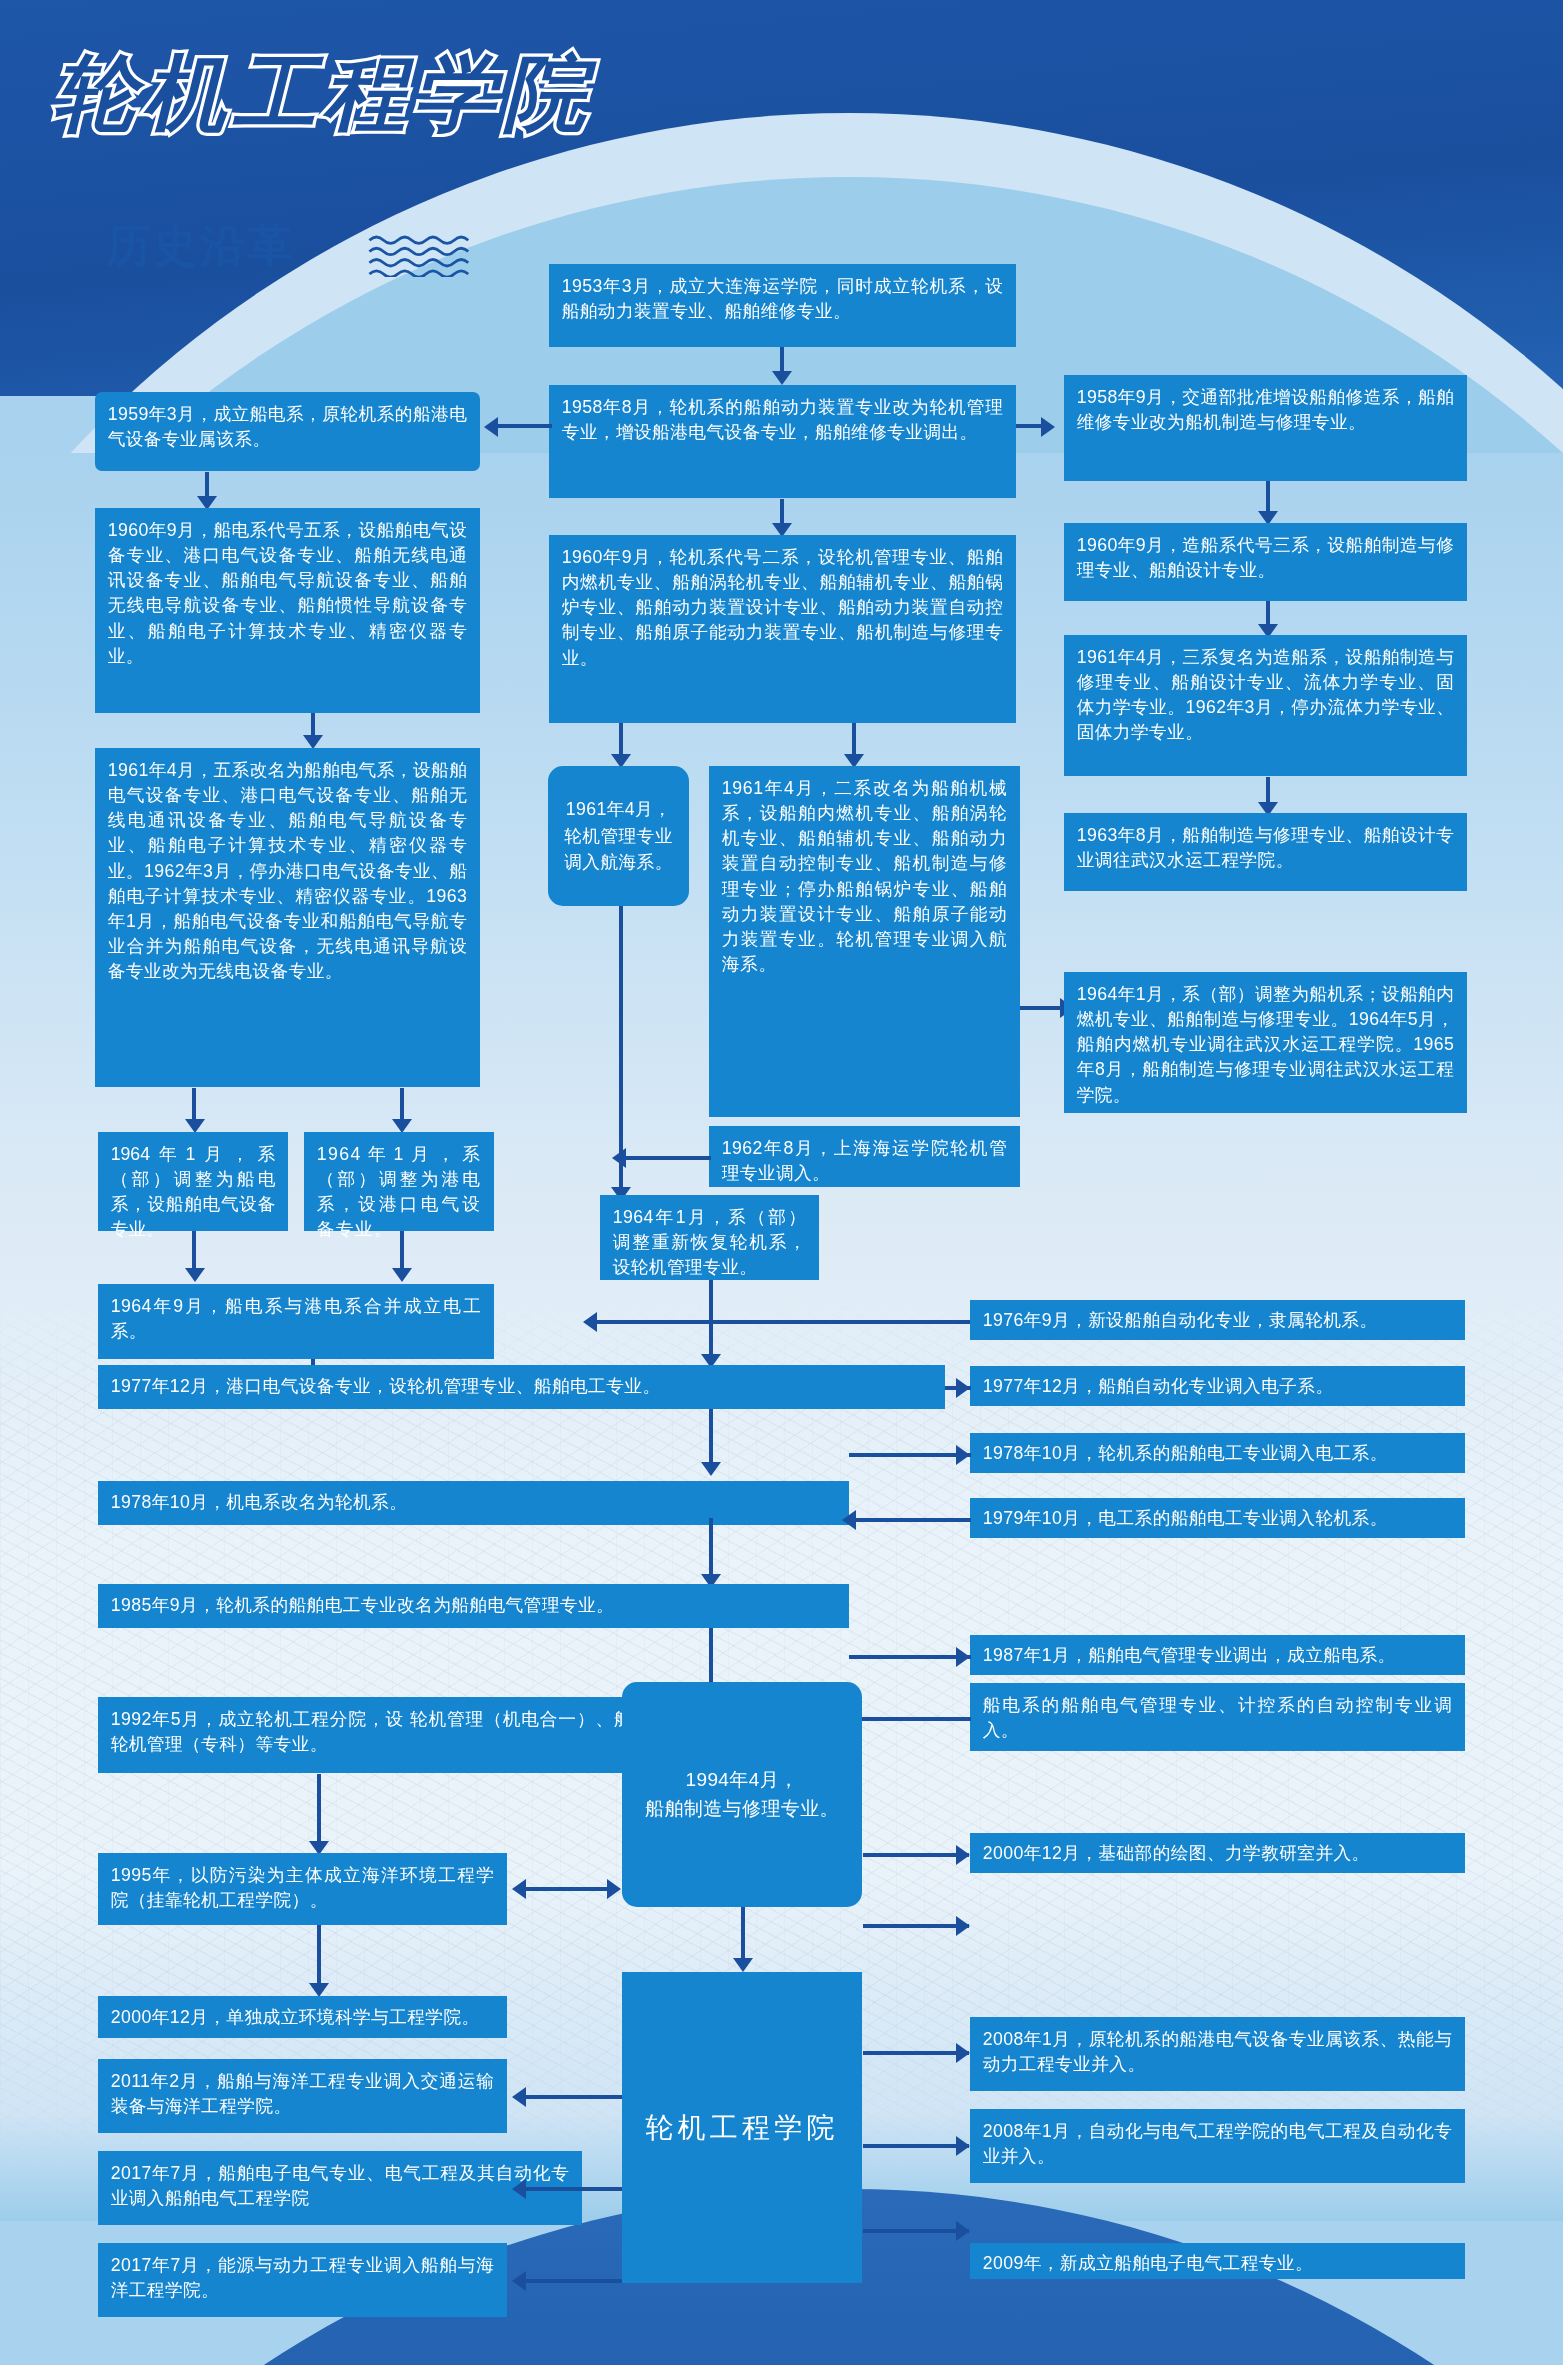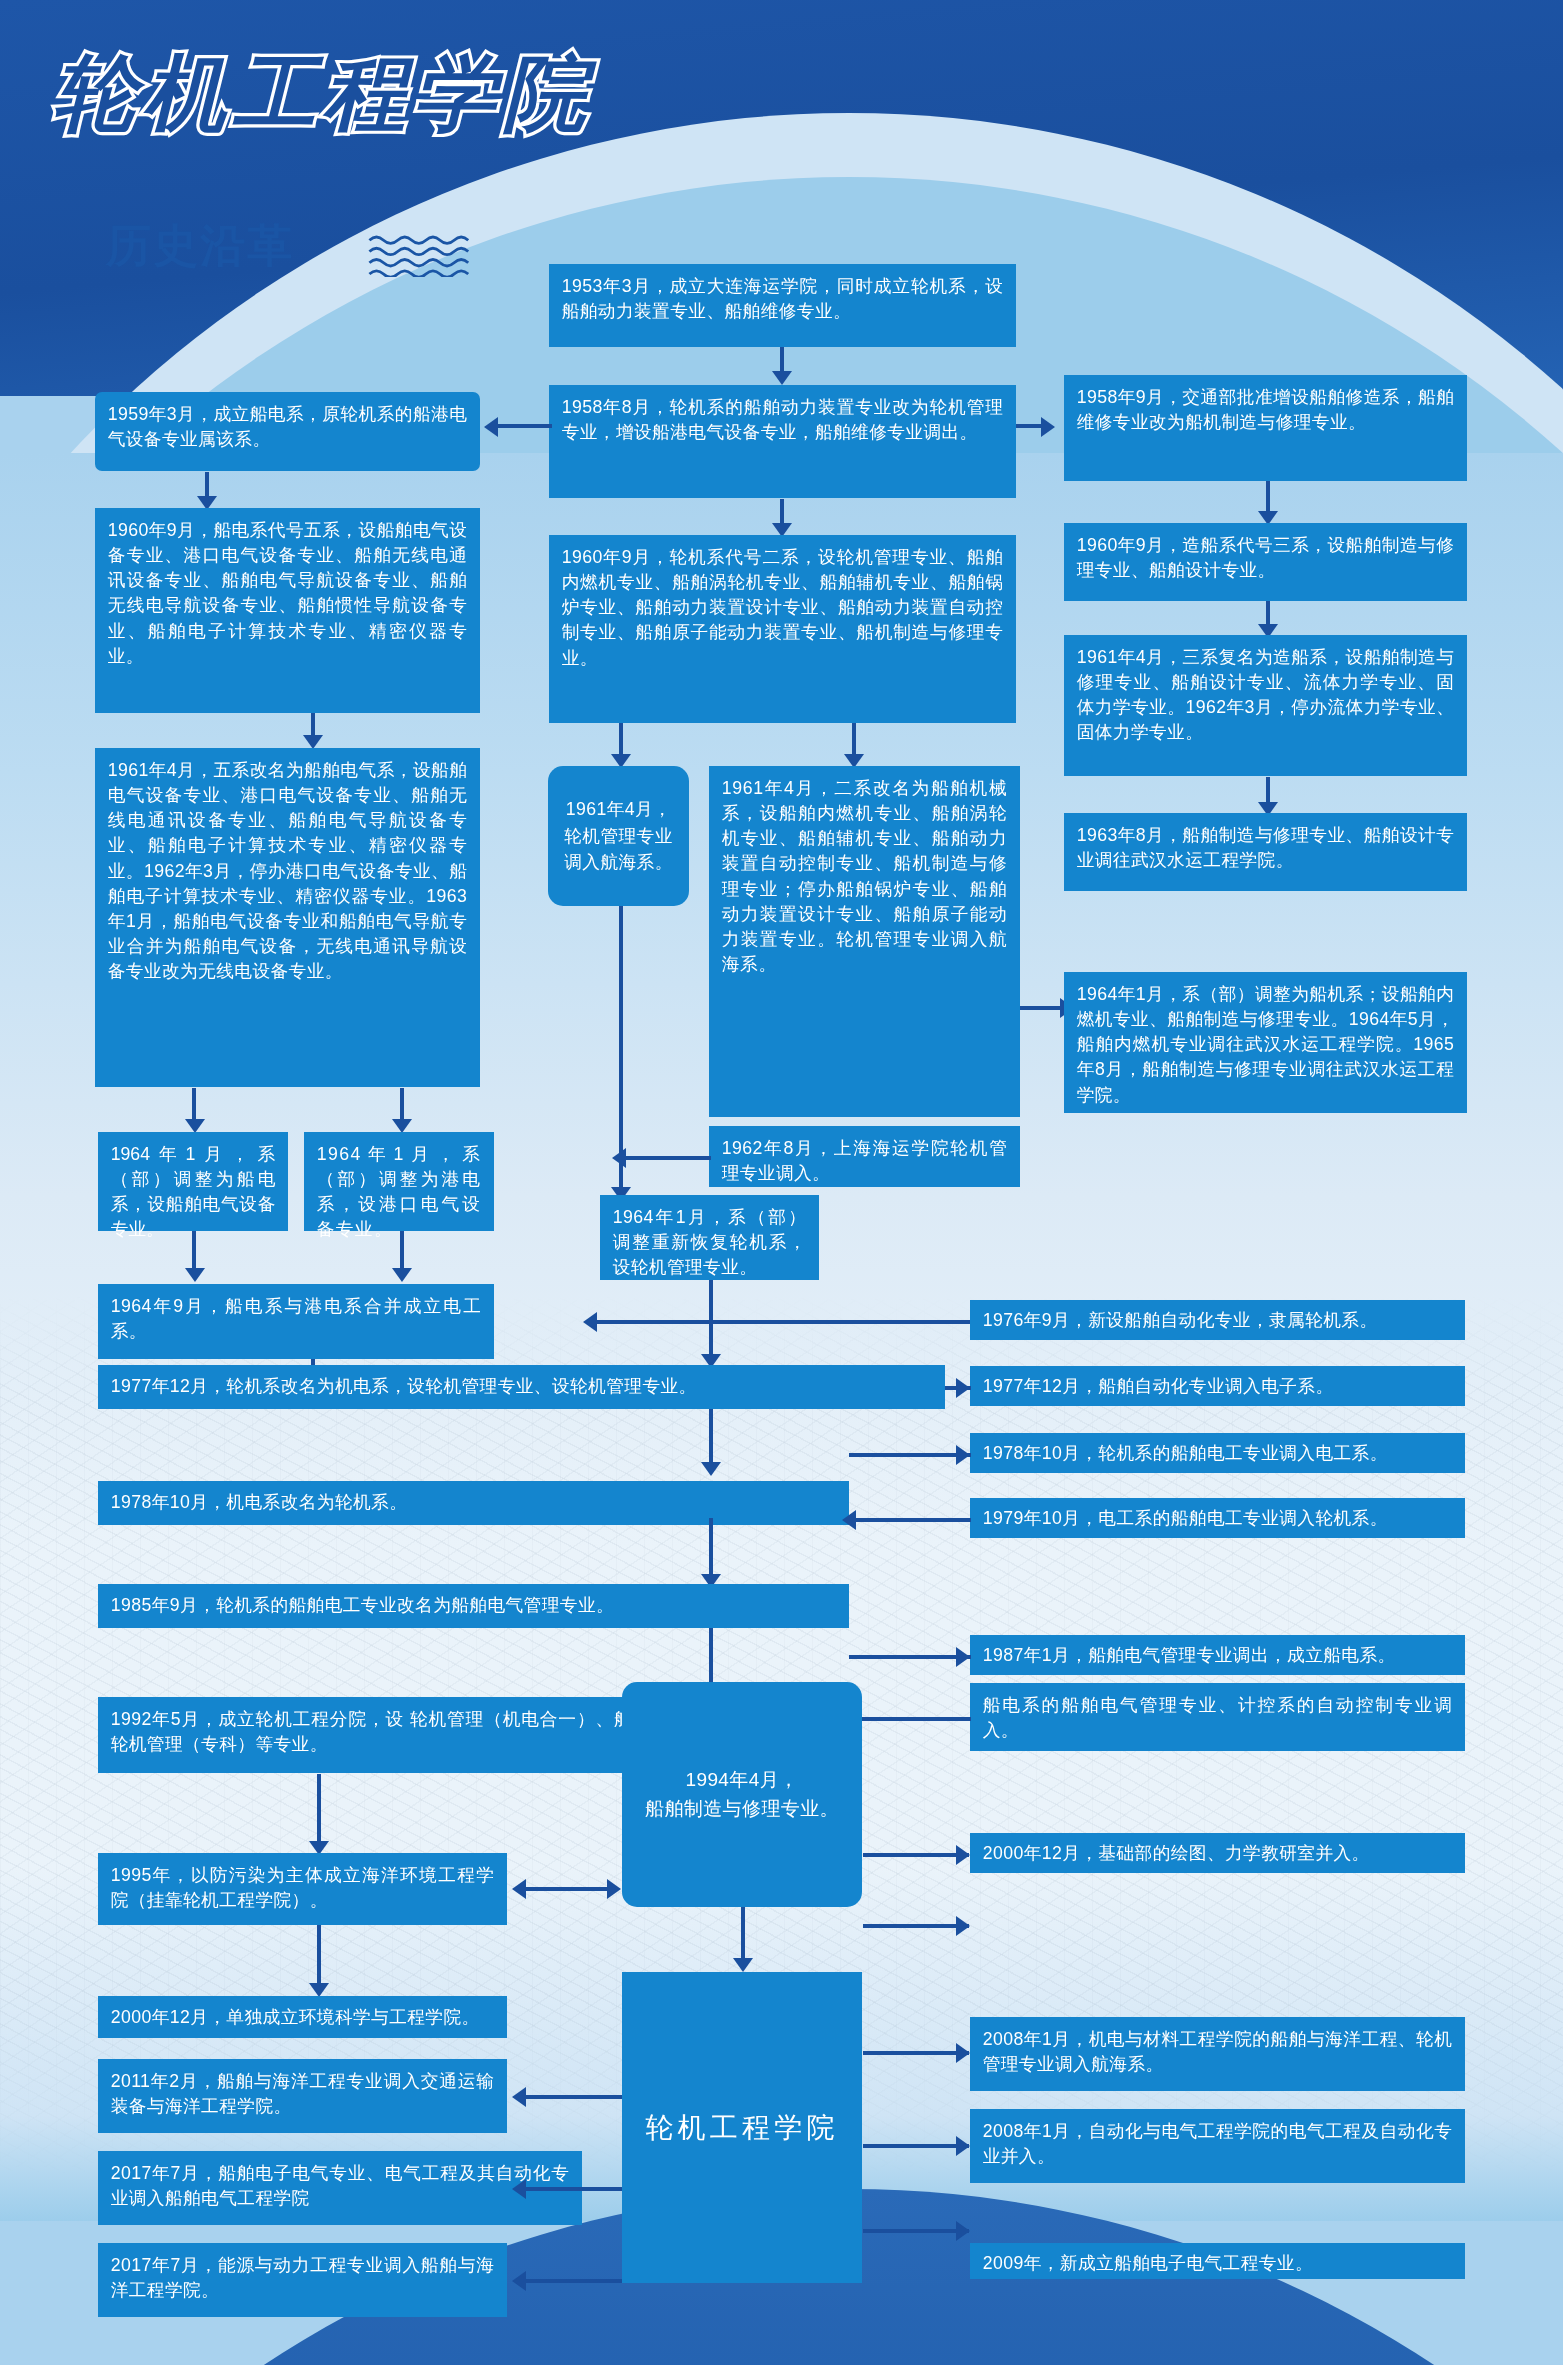--- a/index.html
+++ b/index.html
@@ -234,21 +234,21 @@
 
   <div class="box" style="left:1064px; top:635px; width:403px; height:141px;">1961年4月，三系复名为造船系，设船舶制造与修理专业、船舶设计专业、流体力学专业、固体力学专业。1962年3月，停办流体力学专业、固体力学专业。</div>
 
   <div class="ln v" style="left:1266px; top:777px; height:30px;"></div>
   <div class="ar down" style="left:1258px; top:802px;"></div>
 
   <div class="box" style="left:1064px; top:813px; width:403px; height:78px;">1963年8月，船舶制造与修理专业、船舶设计专业调往武汉水运工程学院。</div>
 
   <div class="box" style="left:1064px; top:972px; width:403px; height:141px;">1964年1月，系（部）调整为船机系；设船舶内燃机专业、船舶制造与修理专业。1964年5月，船舶内燃机专业调往武汉水运工程学院。1965年8月，船舶制造与修理专业调往武汉水运工程学院。</div>
 
-  <div class="box" style="left:98px; top:1365px; width:847px; height:44px; padding-top:9.2px;">1977年12月，轮机系改名为机电系，设轮机管理专业、设轮机管理专业。</div>
+  <div class="box" style="left:98px; top:1365px; width:847px; height:44px; padding-top:9.2px;">1977年12月，港口电气设备专业，设轮机管理专业、船舶电工专业。</div>
 
   <div class="ln v" style="left:709px; top:1409px; height:58px;"></div>
   <div class="ar down" style="left:701px; top:1462px;"></div>
 
   <div class="box" style="left:98px; top:1474px; width:751px; height:44px; padding-top:9.2px;margin-top:7px;">1978年10月，机电系改名为轮机系。</div>
 
   <div class="ln v" style="left:709px; top:1518px; height:61px;"></div>
   <div class="ar down" style="left:701px; top:1574px;"></div>
 
   <div class="box" style="left:98px; top:1584px; width:751px; height:44px; padding-top:9.2px;">1985年9月，轮机系的船舶电工专业改名为船舶电气管理专业。</div>
@@ -294,21 +294,21 @@
   <div class="ln h" style="left:849px; top:1655px; width:122px;"></div>
   <div class="ar right" style="left:956px; top:1647px;"></div>
 
   <div class="box" style="left:970px; top:1683px; width:495px; height:68px;">船电系的船舶电气管理专业、计控系的自动控制专业调入。</div>
   <div class="ln h" style="left:849px; top:1717px; width:122px;"></div>
   <div class="ar left" style="left:842px; top:1709px;"></div>
 
   <div class="box" style="left:970px; top:1833px; width:495px; height:40px; padding-top:7.8px;">2000年12月，基础部的绘图、力学教研室并入。</div>
 
 
-  <div class="box" style="left:970px; top:2017px; width:495px; height:74px;">2008年1月，机电与材料工程学院的船舶与海洋工程、轮机管理专业调入航海系。</div>
+  <div class="box" style="left:970px; top:2017px; width:495px; height:74px;">2008年1月，原轮机系的船港电气设备专业属该系、热能与动力工程专业并入。</div>
 
   <div class="box" style="left:970px; top:2109px; width:495px; height:74px;">2008年1月，自动化与电气工程学院的电气工程及自动化专业并入。</div>
 
   <div class="box" style="left:970px; top:2211px; width:495px; height:36px; padding-top:7.8px;margin-top:32px;">2009年，新成立船舶电子电气工程专业。</div>
 
   <div class="box mid" style="left:622px; top:1682px; width:240px; height:225px;">
     <div>
       <div>1994年4月，</div>
       <div>船舶制造与修理专业。</div>
     </div>

